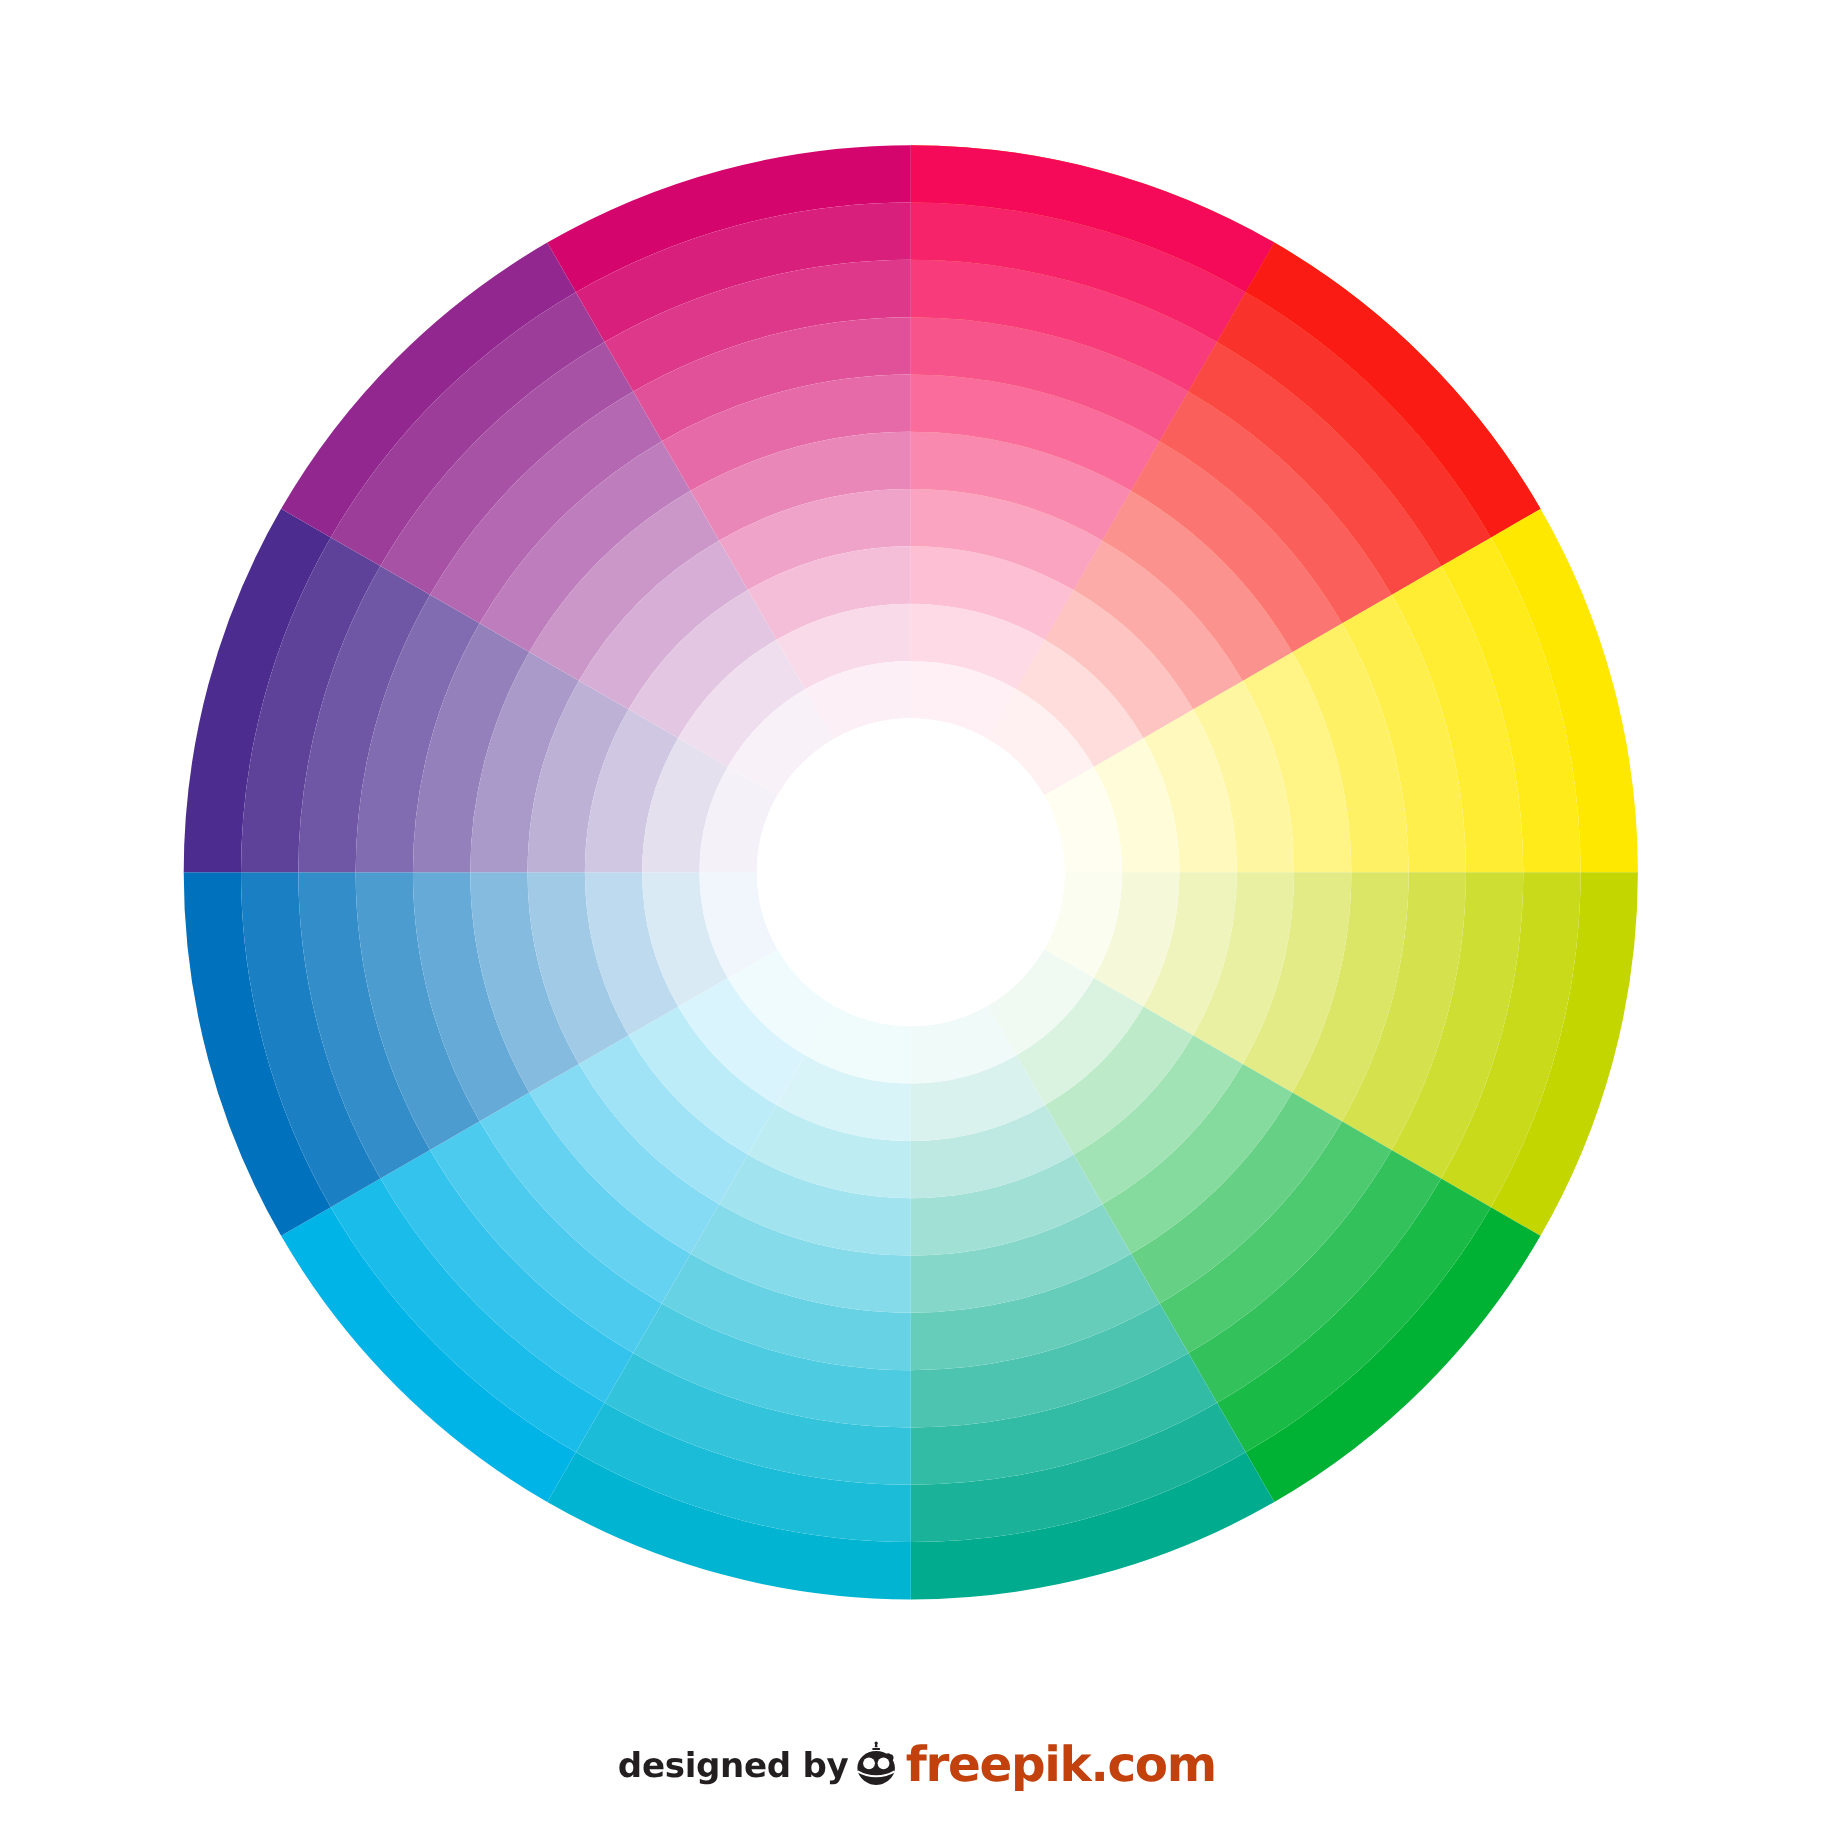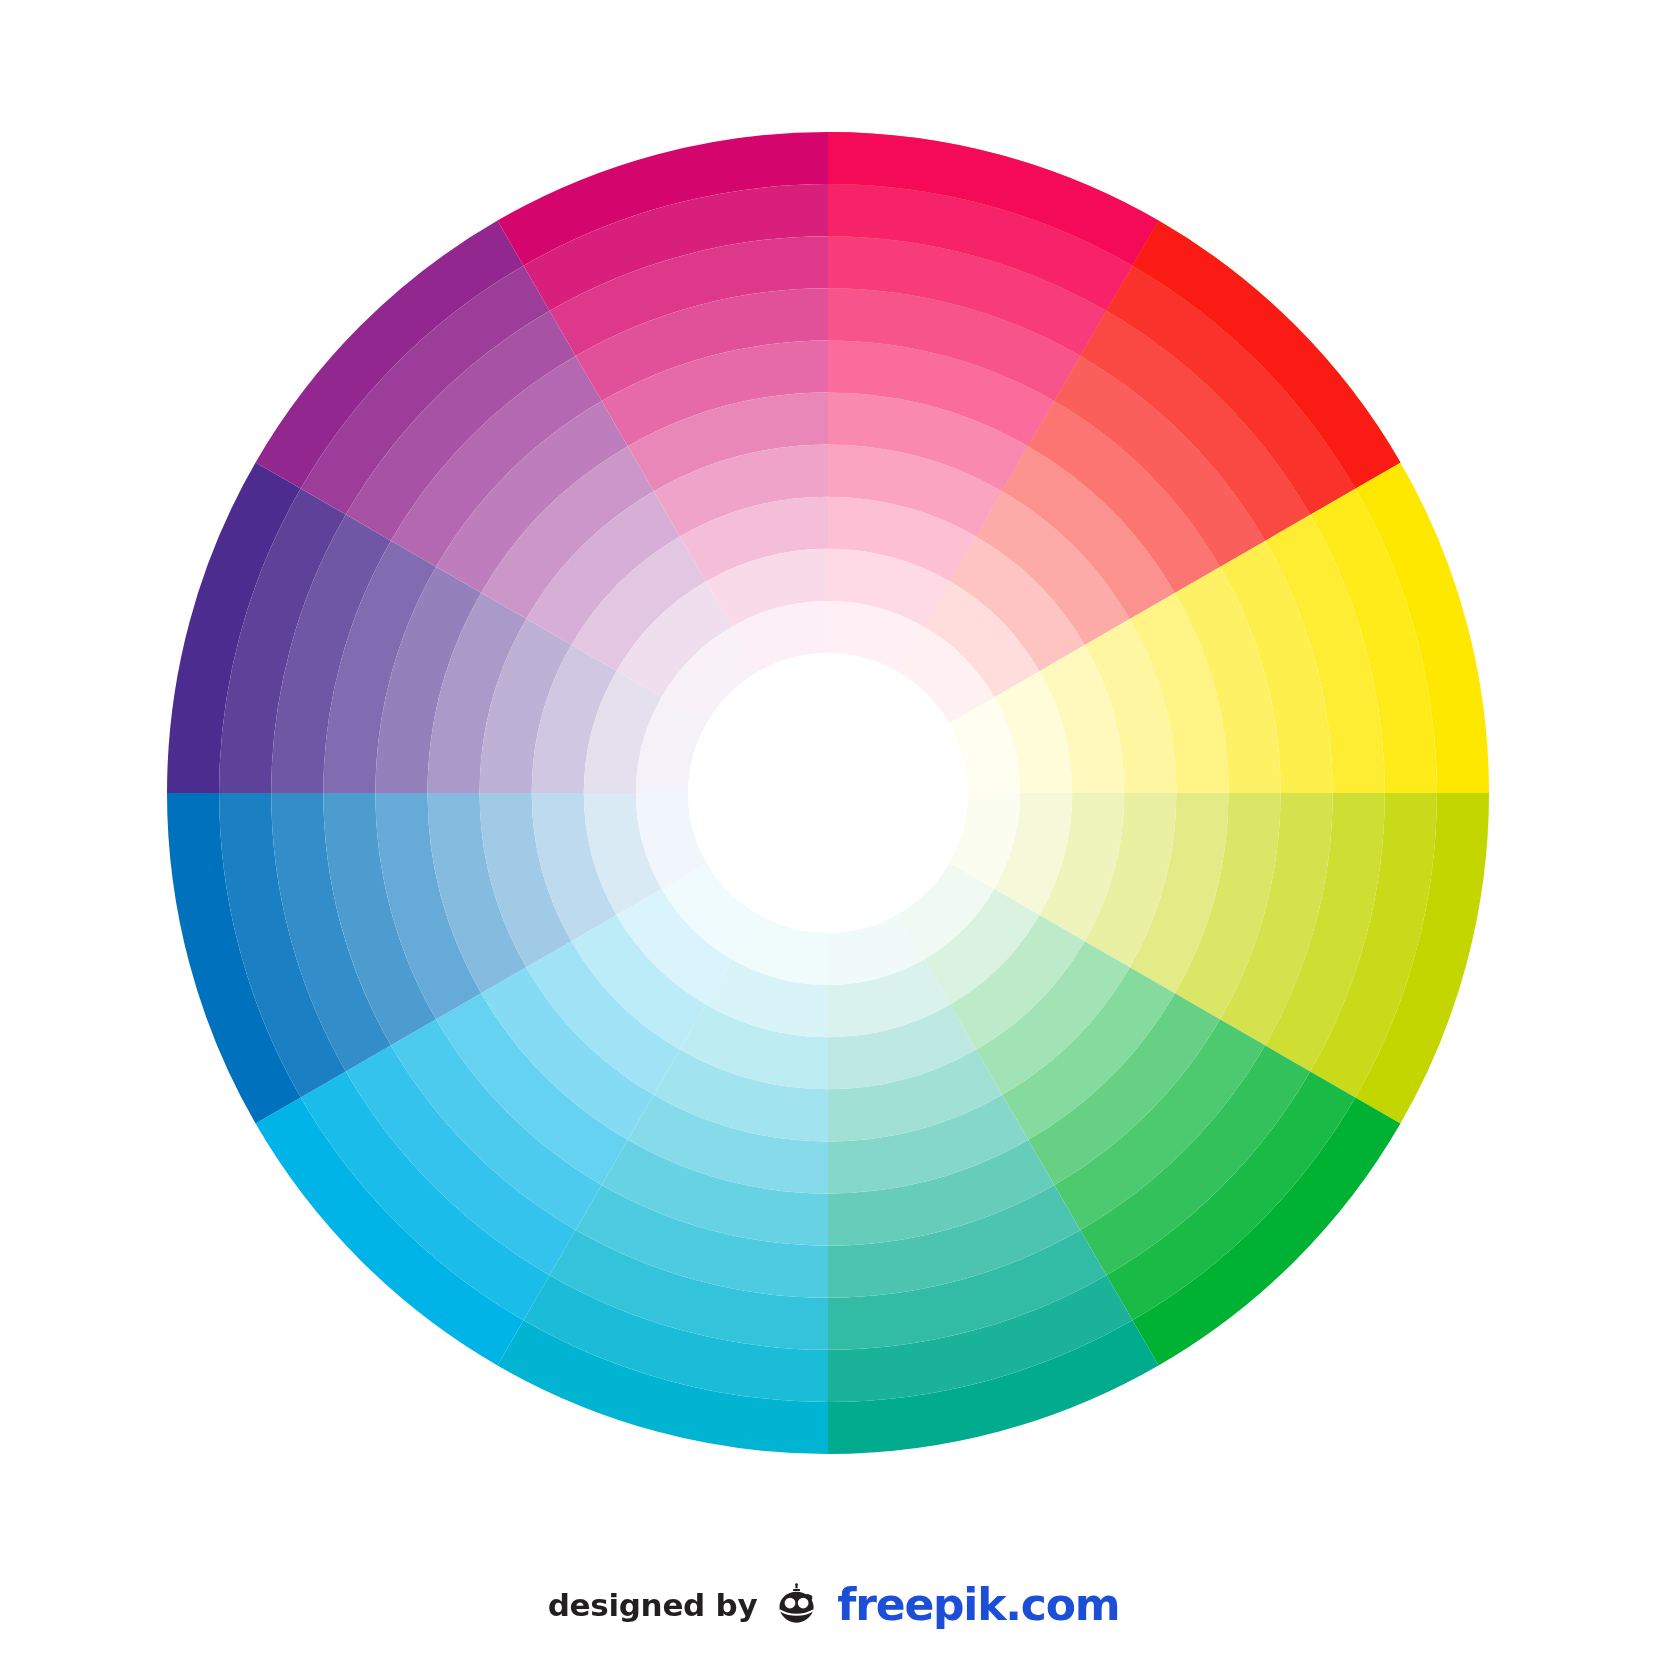--- a/index.html
+++ b/index.html
@@ -30,35 +30,34 @@
   }
   #footer {
     position: absolute;
     left: 0;
     right: 0;
     bottom: 22px;
     height: 80px;
     display: flex;
     align-items: center;
     justify-content: center;
-    gap: 14px;
   }
   #footer .designed-by {
     font-family: "DejaVu Sans", sans-serif;
     font-weight: 700;
     font-size: 31px;
     color: #231f20;
     letter-spacing: -0.3px;
     white-space: nowrap;
   }
   #footer .brand-text {
     font-family: "DejaVu Sans", sans-serif;
     font-weight: 700;
     font-size: 44px;
-    color: #1d4ed8;
+    color: #c2410c;
     letter-spacing: -1.2px;
     white-space: nowrap;
     line-height: 1;
   }
   #footer .brand-mark {
     width: 52px;
     height: 52px;
     display: inline-block;
     flex: 0 0 auto;
   }

